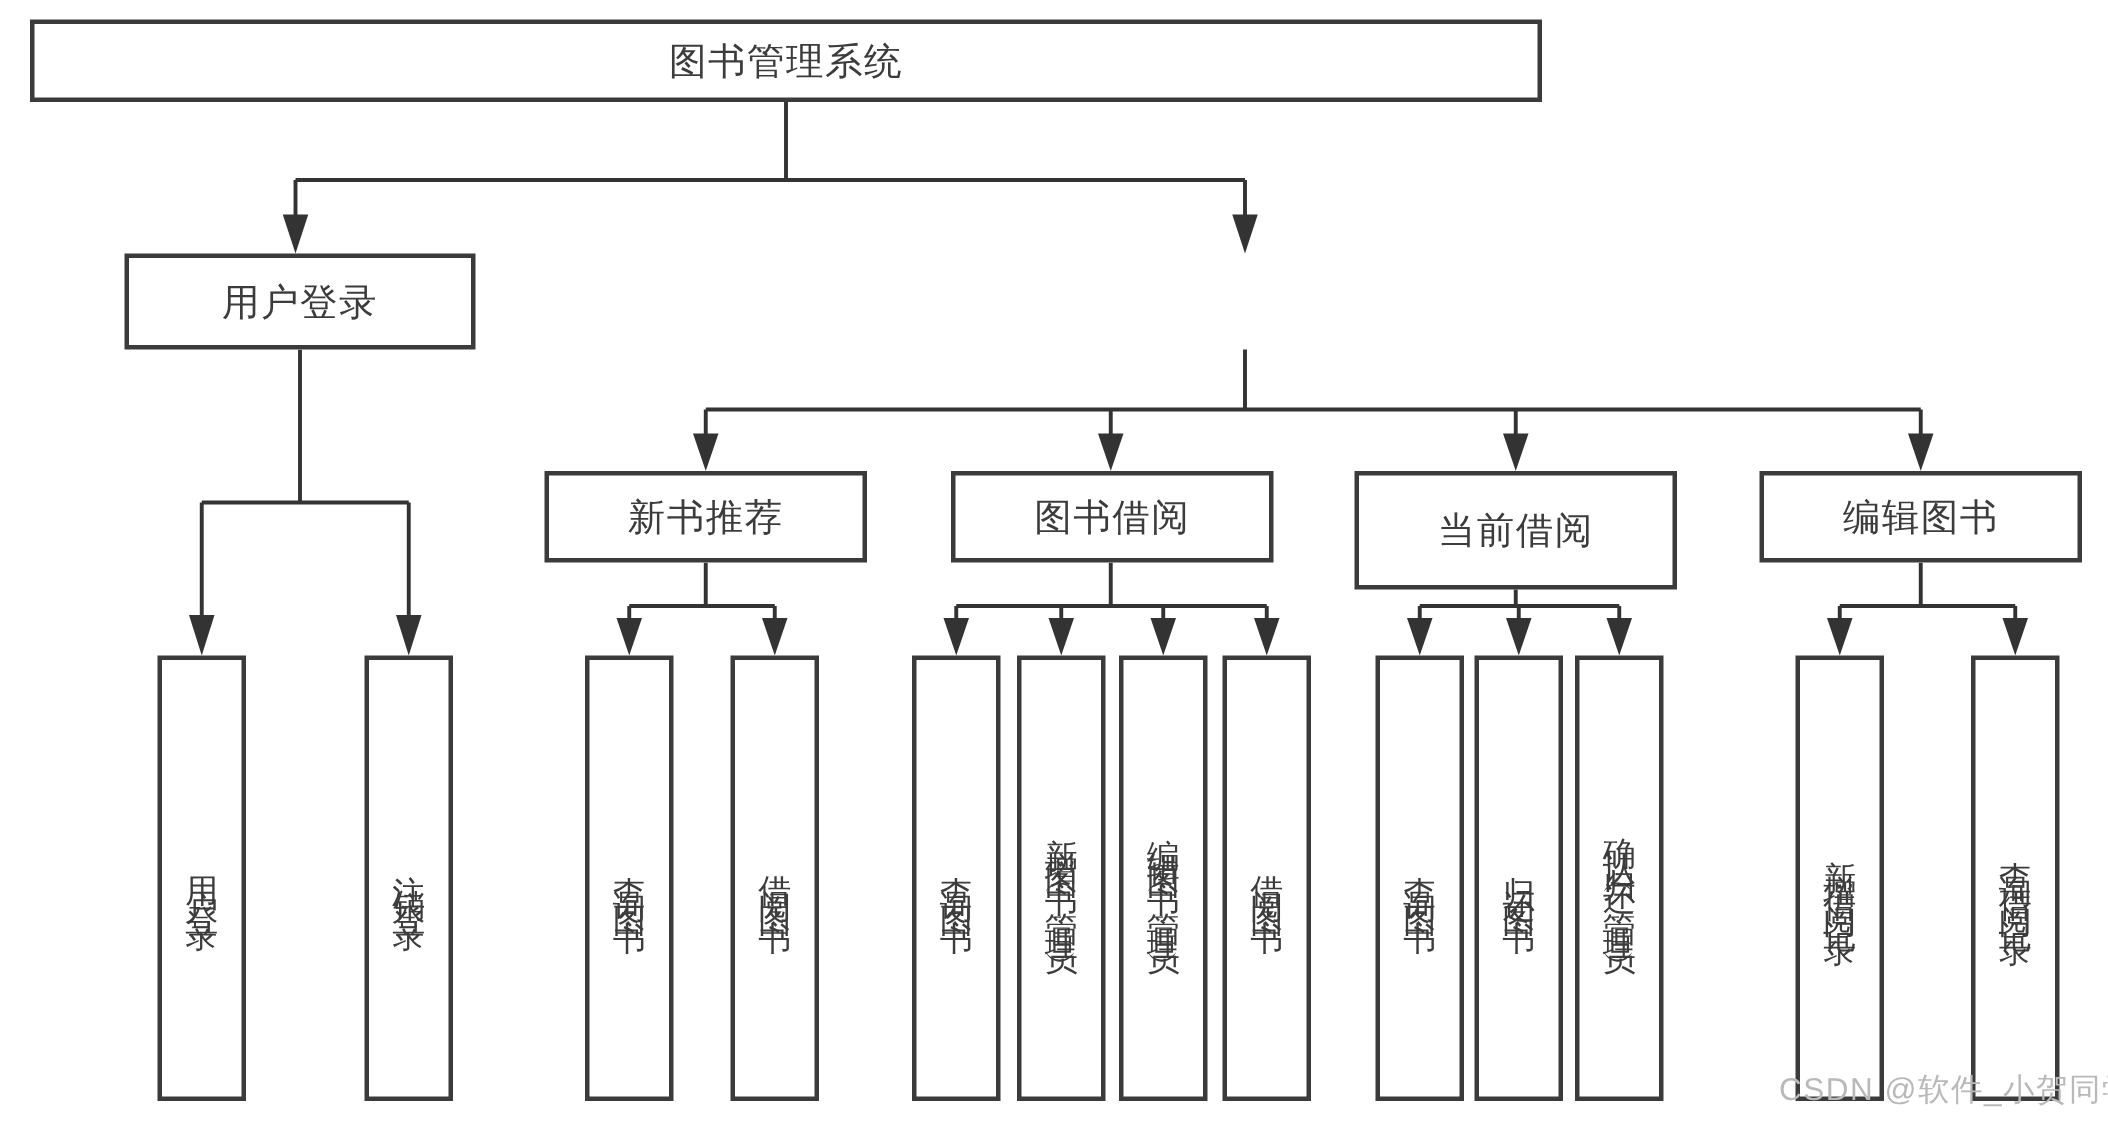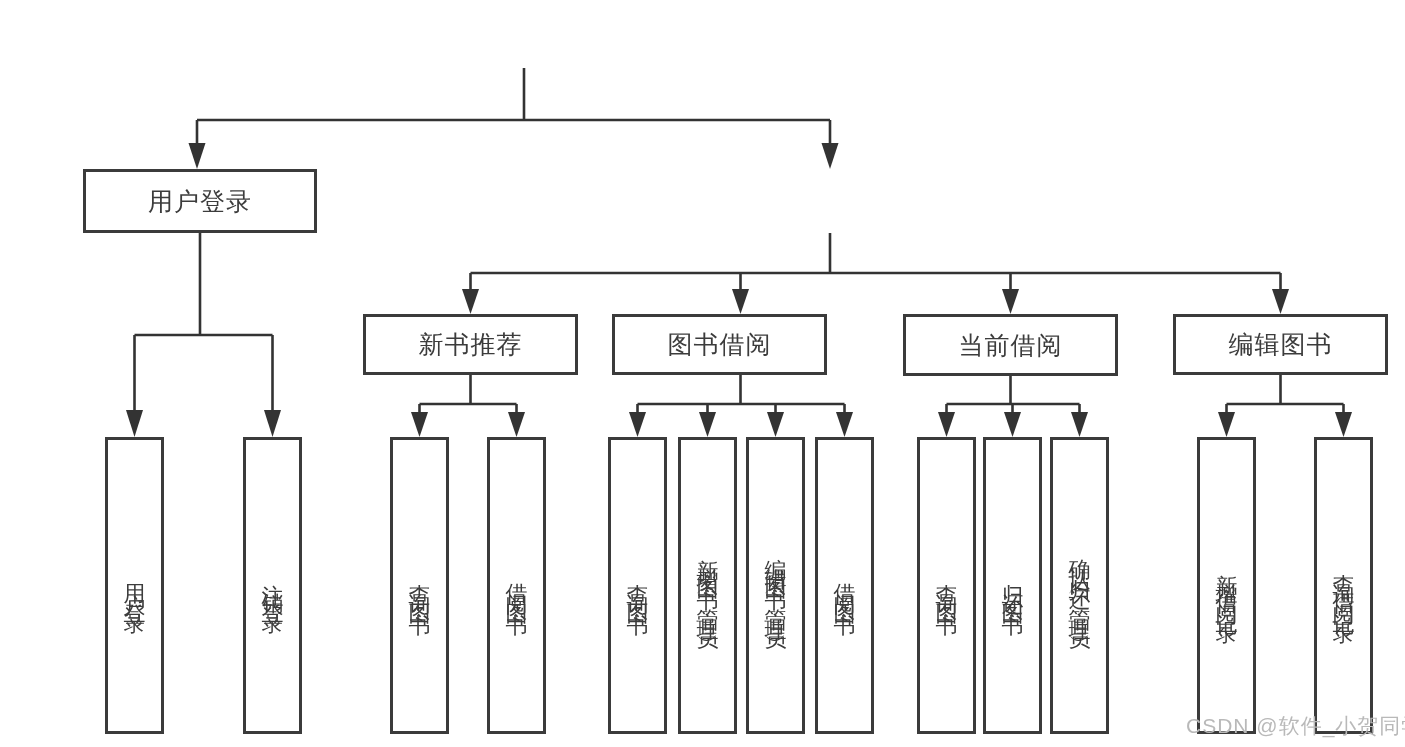--- a/index.html
+++ b/index.html
@@ -50,22 +50,22 @@
     writing-mode: vertical-rl;
     font-size: 22px;
     letter-spacing: 10px;
     line-height: 1;
   }
   
   #n-root  { left: 20px;   top: 13px;  width: 1008px; height: 55px; }
   #n-login { left: 83px;   top: 169px; width: 234px;  height: 64px; }
   #n-mgmt  { left: 713px;  top: 169px; width: 234px;  height: 64px; }
   #n-rec   { left: 363px;  top: 314px; width: 215px;  height: 61px; }
-  #n-bor   { left: 612px;  top: 314px; width: 215px;  height: 61px; }
-  #n-cur   { left: 903px;  top: 314px; width: 215px;  height: 62px; }
+  #n-bor   { left: 634px;  top: 314px; width: 215px;  height: 61px; }
+  #n-cur   { left: 903px;  top: 314px; width: 215px;  height: 79px; }
   #n-rcd   { left: 1173px; top: 314px; width: 215px;  height: 61px; }
   #lf-login-1 { left: 105px; }
   #lf-login-2 { left: 243px; }
   #lf-rec-1   { left: 390px; }
   #lf-rec-2   { left: 487px; }
   #lf-bor-1   { left: 608px; }
   #lf-bor-2   { left: 678px; }
   #lf-bor-3   { left: 746px; }
   #lf-bor-4   { left: 815px; }
   #lf-cur-1   { left: 917px; }
@@ -115,20 +115,21 @@
       <polygon points="767,412 784,412 775.5,437"></polygon>
       <polygon points="836,412 853,412 844.5,437"></polygon>
       <polygon points="938,412 955,412 946.5,437"></polygon>
       <polygon points="1004,412 1021,412 1012.5,437"></polygon>
       <polygon points="1071,412 1088,412 1079.5,437"></polygon>
       <polygon points="1218,412 1235,412 1226.5,437"></polygon>
       <polygon points="1335,412 1352,412 1343.5,437"></polygon>
     </g>
   </svg>
 
+  <div id="n-root" class="box hbox">图书管理系统</div>
 
   <div id="n-login" class="box hbox">用户登录</div>
 
   <div id="n-rec" class="box hbox">新书推荐</div>
   <div id="n-bor" class="box hbox">图书借阅</div>
   <div id="n-cur" class="box hbox">当前借阅</div>
   <div id="n-rcd" class="box hbox">编辑图书</div>
 
   <div id="lf-login-1" class="box leaf">用户登录</div>
   <div id="lf-login-2" class="box leaf">注销登录</div>

